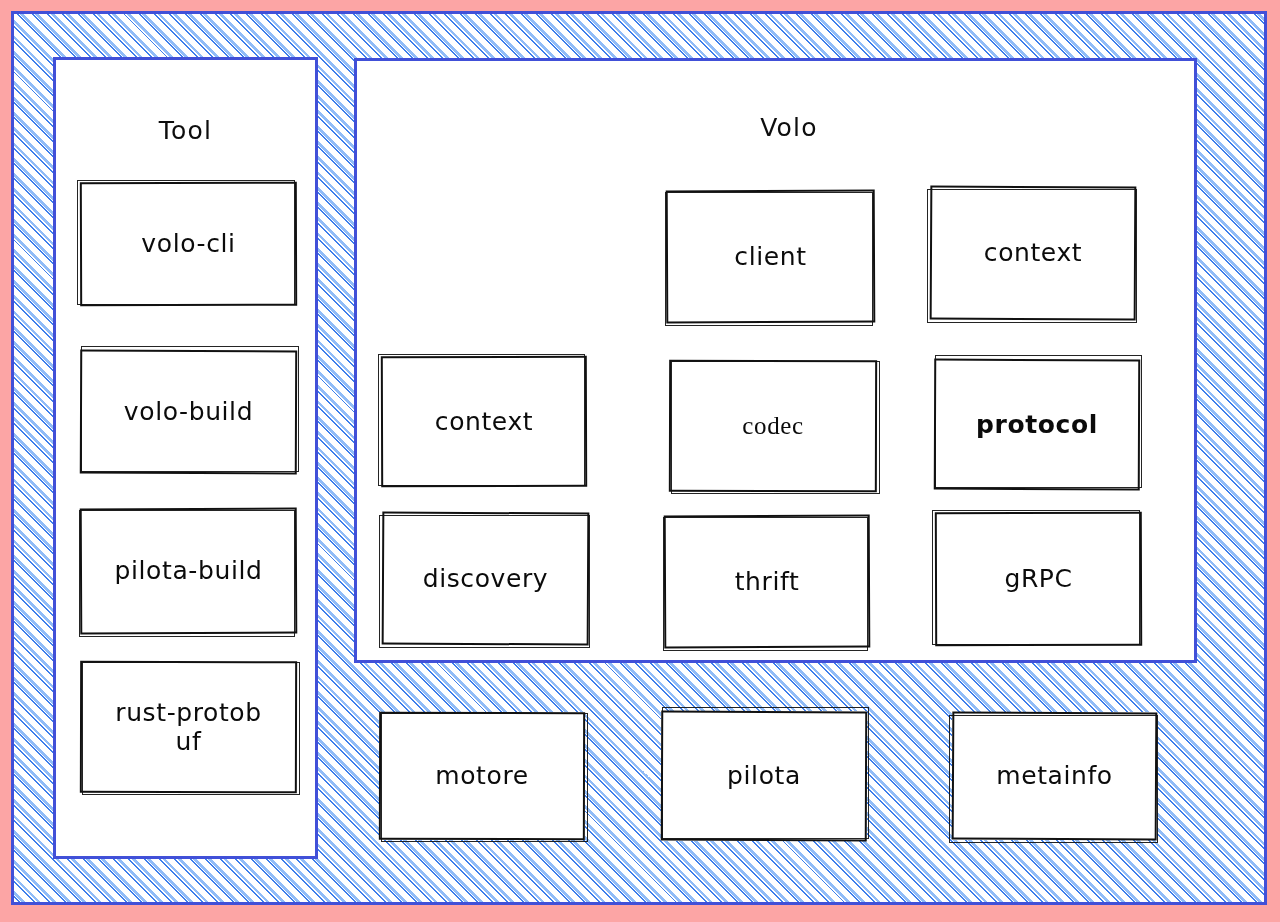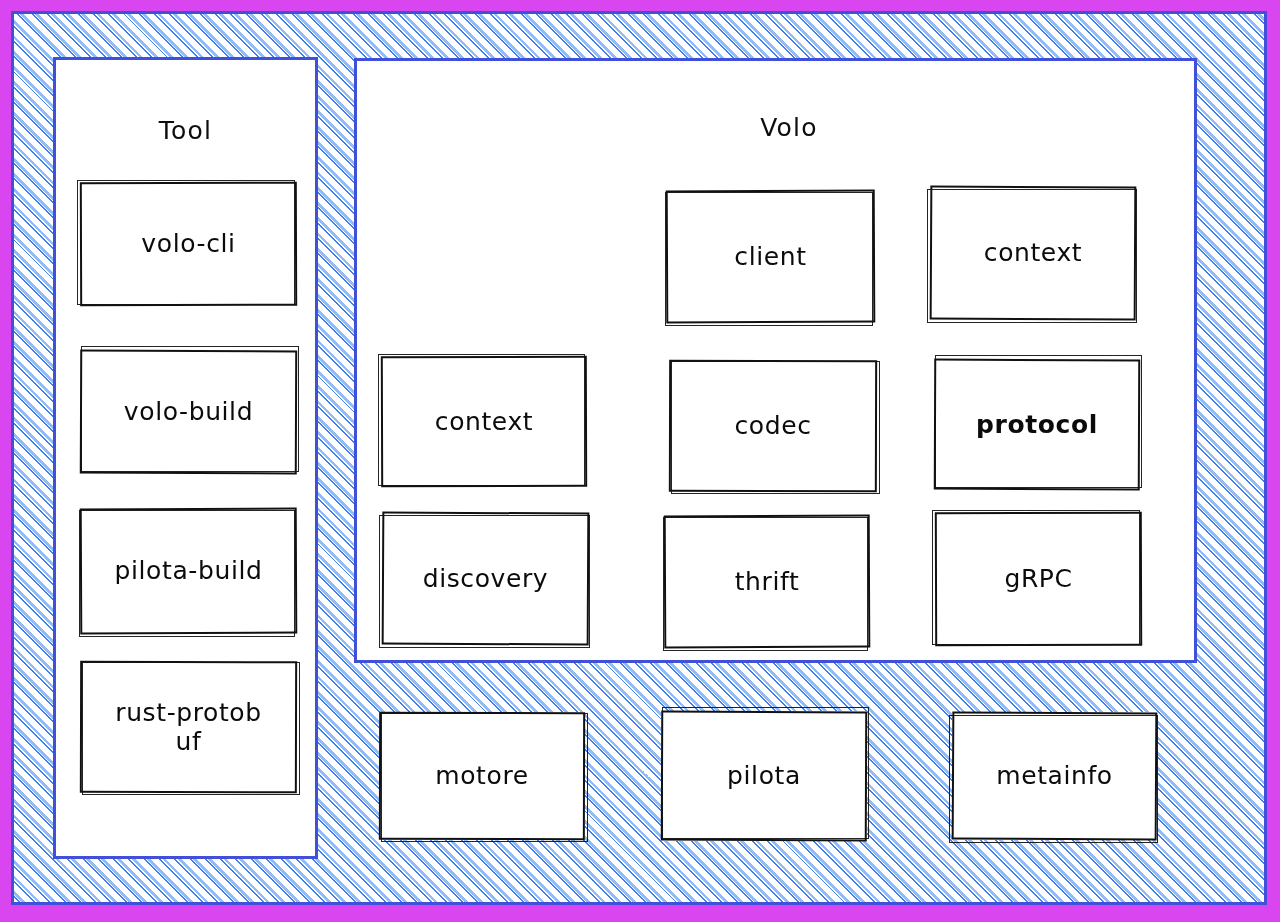--- a/index.html
+++ b/index.html
@@ -1,19 +1,19 @@
 <!DOCTYPE html>
 <html><head>
 <meta charset="utf-8">
 <style>
   html,body{margin:0;padding:0;background:#ffffff;}
   #canvas{
     position:relative;
     width:1280px;height:922px;
-    background:#d946ef;
+    background:#fca5a5;
     font-family:"DejaVu Sans", sans-serif;
     overflow:hidden;
   }
 
   
   .outer-frame{
     position:absolute;
     left:11px; top:11px;
     width:1256px; height:894px;
     box-sizing:border-box;
@@ -132,21 +132,21 @@
   <div class="node w3" style="left:666px; top:190px; width:209px; height:133px;">
     <span class="node-label">client</span>
   </div>
   <div class="node w5" style="left:930px; top:186px; width:206px; height:134px;">
     <span class="node-label">context</span>
   </div>
 
   <div class="node w1" style="left:381px; top:356px; width:206px; height:131px;">
     <span class="node-label">context</span>
   </div>
-  <div class="node w4" style="left:669px; top:360px; width:208px; height:132px;">
+  <div class="node w4" style="left:669px; top:360px; width:208px; height:132px;font-family:Liberation Serif, serif;">
     <span class="node-label">codec</span>
   </div>
   <div class="node w2" style="left:934px; top:359px; width:206px; height:131px;font-weight:bold;">
     <span class="node-label">protocol</span>
   </div>
 
   <div class="node w5" style="left:382px; top:512px; width:207px; height:133px;">
     <span class="node-label">discovery</span>
   </div>
   <div class="node w3" style="left:664px; top:515px; width:206px; height:133px;">

